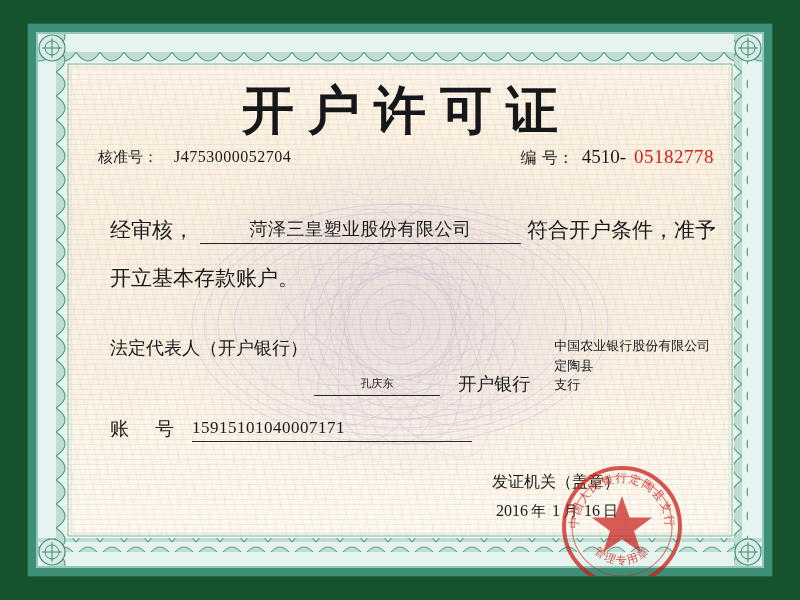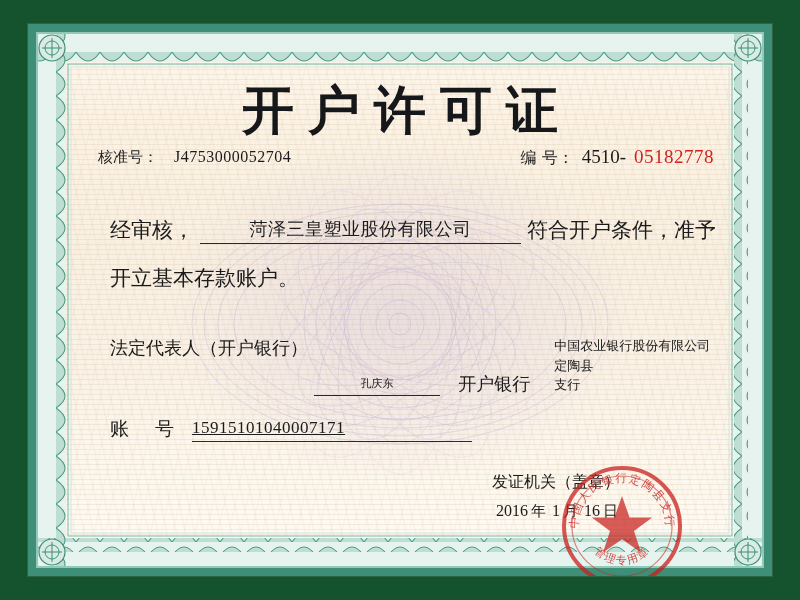--- a/index.html
+++ b/index.html
@@ -218,21 +218,20 @@
     display: flex;
     font-size: 19px;
   }
   .row-account .acct-label { letter-spacing: 10px; white-space: nowrap; }
   .row-account .acct-blank {
     width: 280px;
     border-bottom: 1px solid #2a2a2a;
     margin-left: 8px;
     padding-bottom: 3px;
     text-align: left;
-    text-decoration: underline;
   }
   .row-account .acct-blank .filled {
     font-family: "Liberation Serif", serif;
     font-size: 17px;
     letter-spacing: 0.5px;
   }
 
   
   .row-issuer {
     position: absolute;

